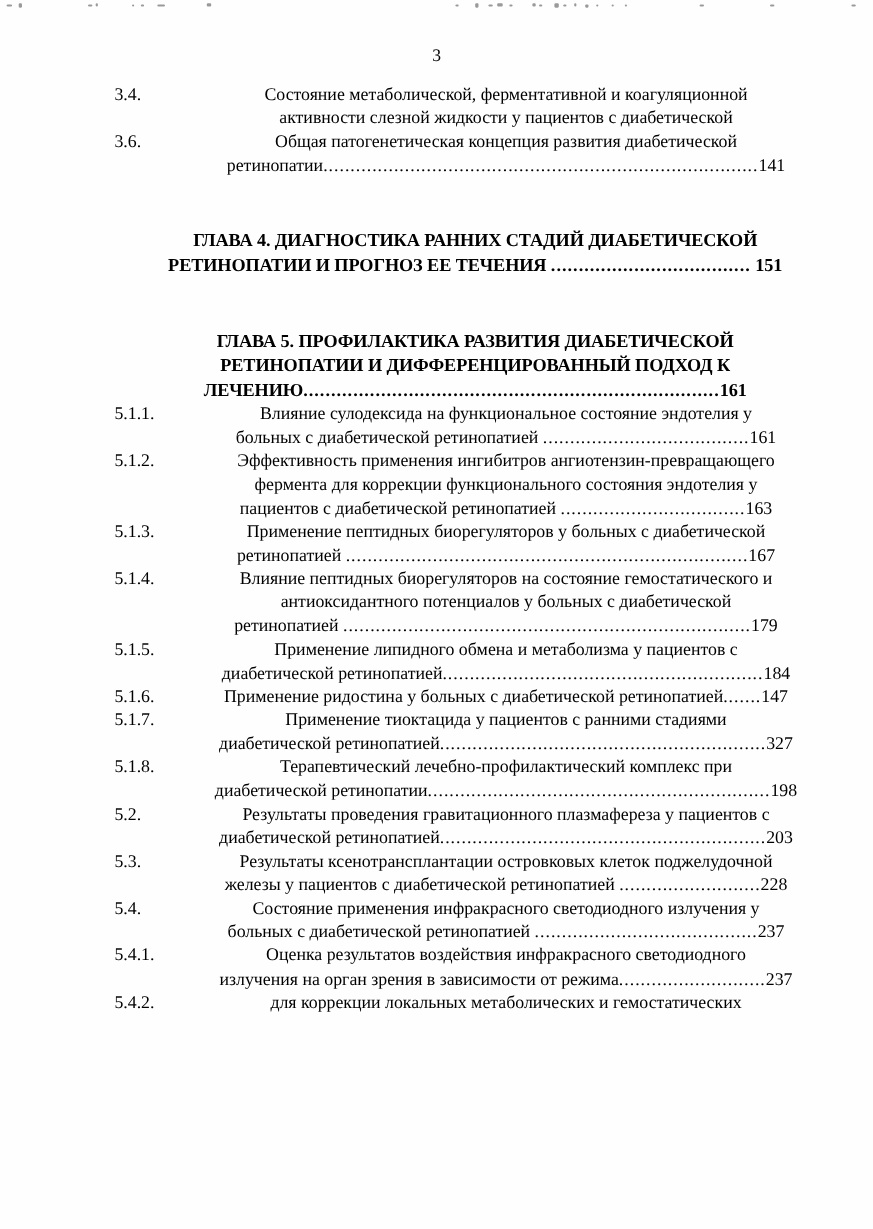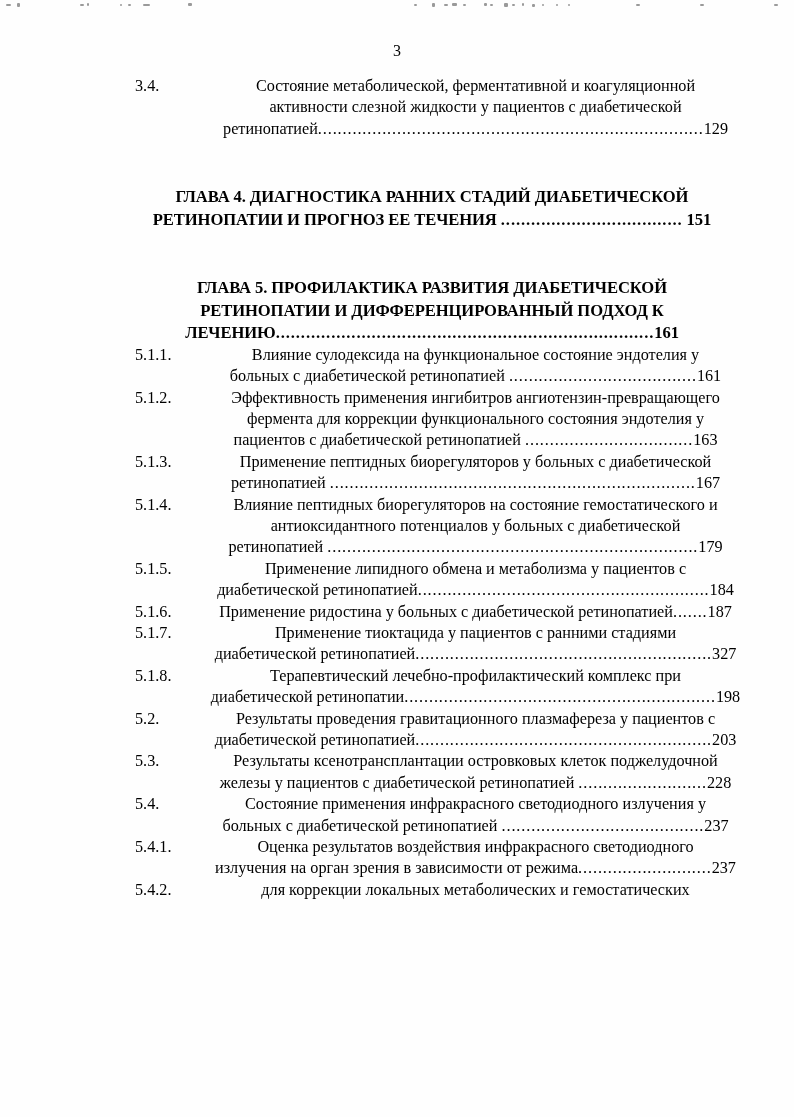--- a/index.html
+++ b/index.html
@@ -54,21 +54,20 @@
     top: 76px;
     width: 656px;
   }
 
   
   .entry {
     display: flex;
     align-items: flex-start;
     font-size: 16.2px;
     line-height: 21.4px;
-    margin-left: 31px;
   }
   .entry .num {
     flex: 0 0 auto;
     width: 56px;
     text-align: left;
     white-space: nowrap;
   }
   .entry .body {
     flex: 1 1 auto;
     text-align: center;
@@ -127,25 +126,31 @@
 
   <div class="folio">3</div>
 
   <div class="content">
 
     <div class="entry">
       <div class="num">3.4.</div>
       <div class="body">
         <div>Состояние метаболической, ферментативной и коагуляционной</div>
         <div>активности слезной жидкости у пациентов с диабетической</div>
-        <div><span>ретинопатией</span><span class="lead">..............................................................................</span><span class="pg">129</span></div>
-      </div>
-    </div>
-
-
+      </div>
+    </div>
+
+
+    <div class="entry">
+      <div class="num">3.6.</div>
+      <div class="body">
+        <div>Общая патогенетическая концепция развития диабетической</div>
+        <div><span>ретинопатии</span><span class="lead">................................................................................</span><span class="pg">141</span></div>
+      </div>
+    </div>
 
     <div class="gap-lg"></div>
 
     <div class="chapter">
       <div>ГЛАВА 4. ДИАГНОСТИКА РАННИХ СТАДИЙ ДИАБЕТИЧЕСКОЙ</div>
       <div><span>РЕТИНОПАТИИ И ПРОГНОЗ ЕЕ ТЕЧЕНИЯ </span><span class="lead">....................................</span><span class="pg"> 151</span></div>
     </div>
 
     <div class="gap-lg"></div>
 
@@ -194,21 +199,21 @@
       <div class="num">5.1.5.</div>
       <div class="body">
         <div>Применение липидного обмена и метаболизма у пациентов с</div>
         <div><span>диабетической ретинопатией</span><span class="lead">...........................................................</span><span class="pg">184</span></div>
       </div>
     </div>
 
     <div class="entry sub">
       <div class="num">5.1.6.</div>
       <div class="body">
-        <div><span>Применение ридостина у больных с диабетической ретинопатией</span><span class="lead">.......</span><span class="pg">187</span></div>
+        <div><span>Применение ридостина у больных с диабетической ретинопатией</span><span class="lead">.......</span><span class="pg">147</span></div>
       </div>
     </div>
 
     <div class="entry sub">
       <div class="num">5.1.7.</div>
       <div class="body">
         <div>Применение тиоктацида у пациентов с ранними стадиями</div>
         <div><span>диабетической  ретинопатией</span><span class="lead">............................................................</span><span class="pg">327</span></div>
       </div>
     </div>

